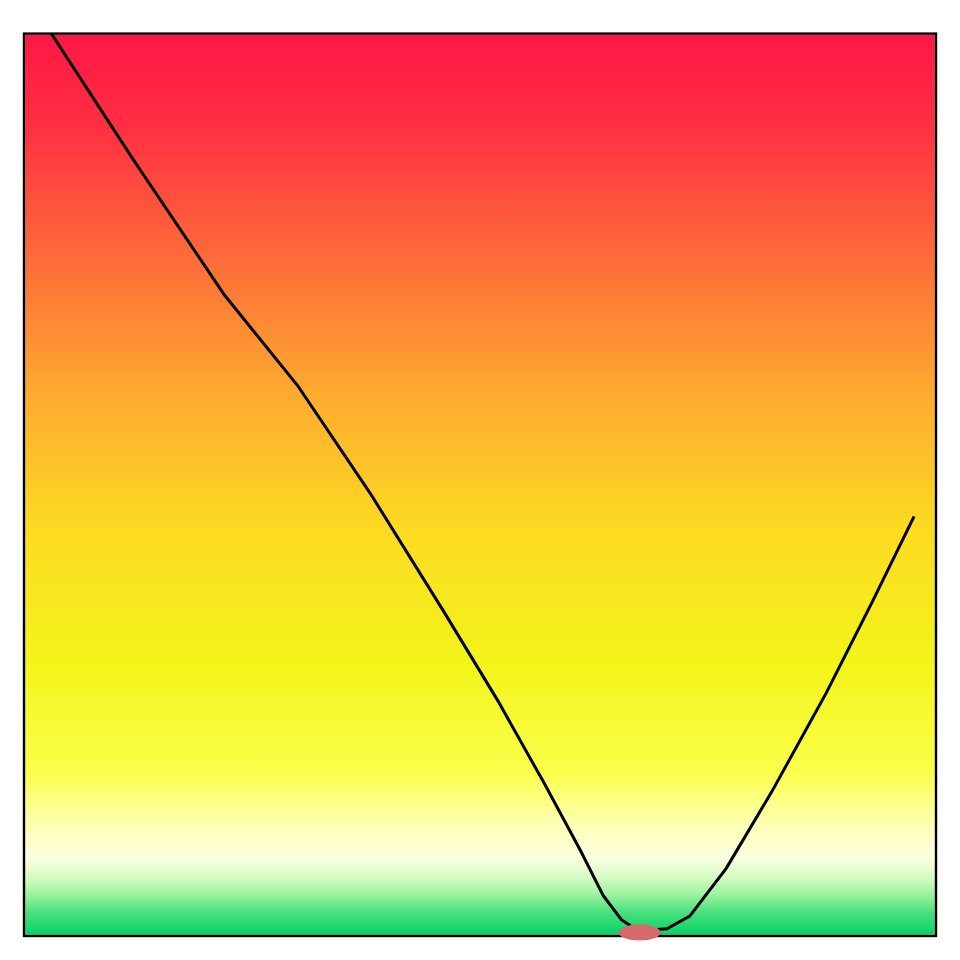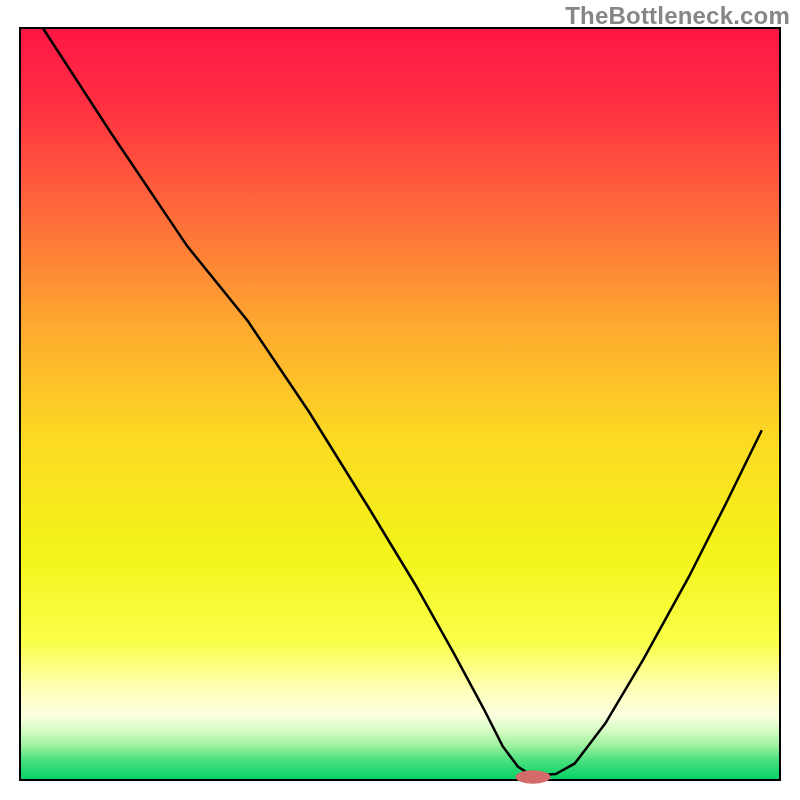--- a/index.html
+++ b/index.html
@@ -29,21 +29,20 @@
     position: absolute;
     top: 0;
     left: 0;
   }
 </style>
 </head>
 <body>
 
 <div class="chart-container">
 
-  <div class="watermark">TheBottleneck.com</div>
 
   <svg class="plot" width="800" height="800" viewBox="0 0 800 800">
     <defs>
       <linearGradient id="bg-grad" x1="0" y1="0" x2="0" y2="1">
           <stop offset="0%" stop-color="#ff1745"></stop>
           <stop offset="10%" stop-color="#ff2f42"></stop>
           <stop offset="25%" stop-color="#fe6c3a"></stop>
           <stop offset="40%" stop-color="#feab2f"></stop>
           <stop offset="55.00000000000001%" stop-color="#fcdb22"></stop>
           <stop offset="70%" stop-color="#f3f41a"></stop>

